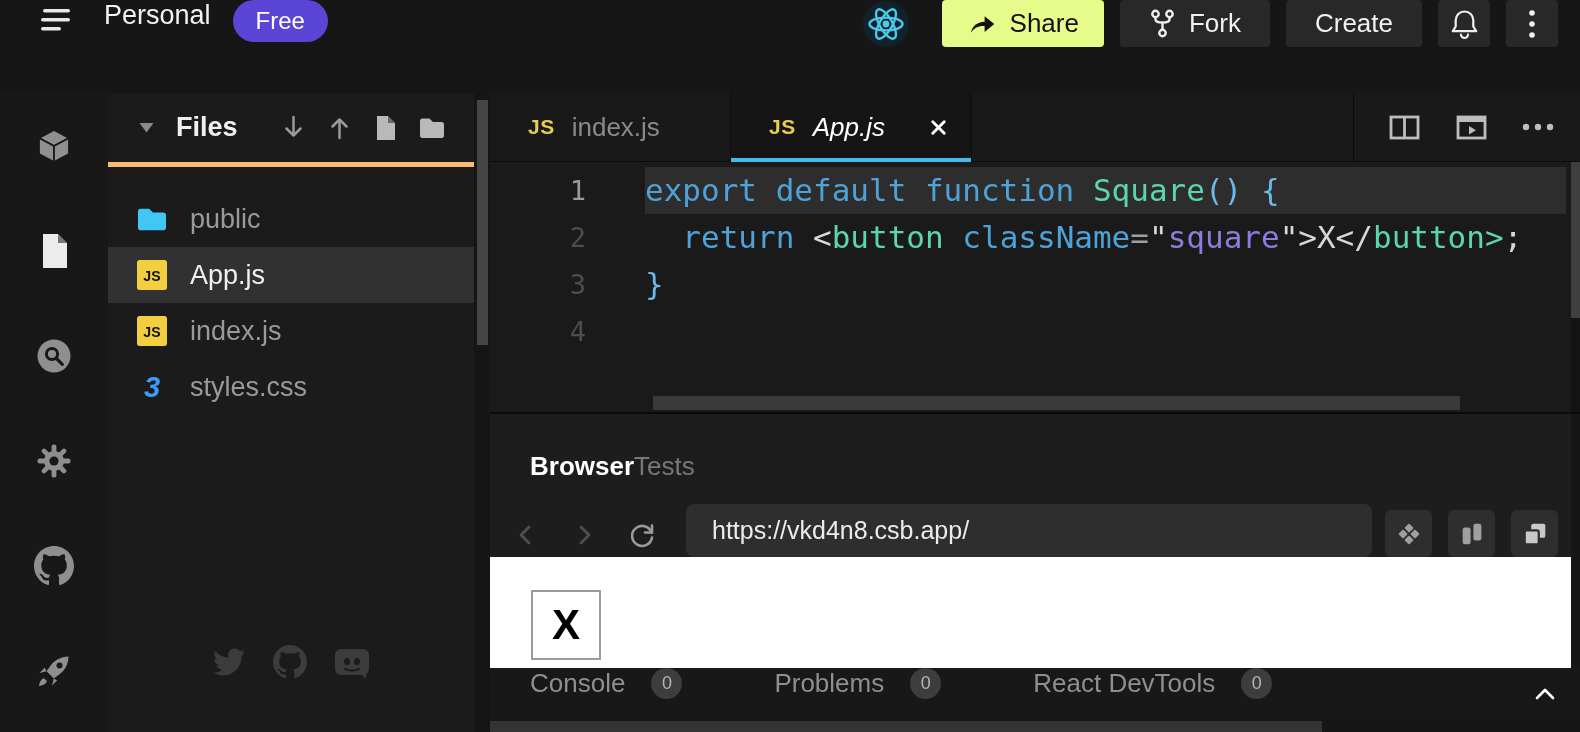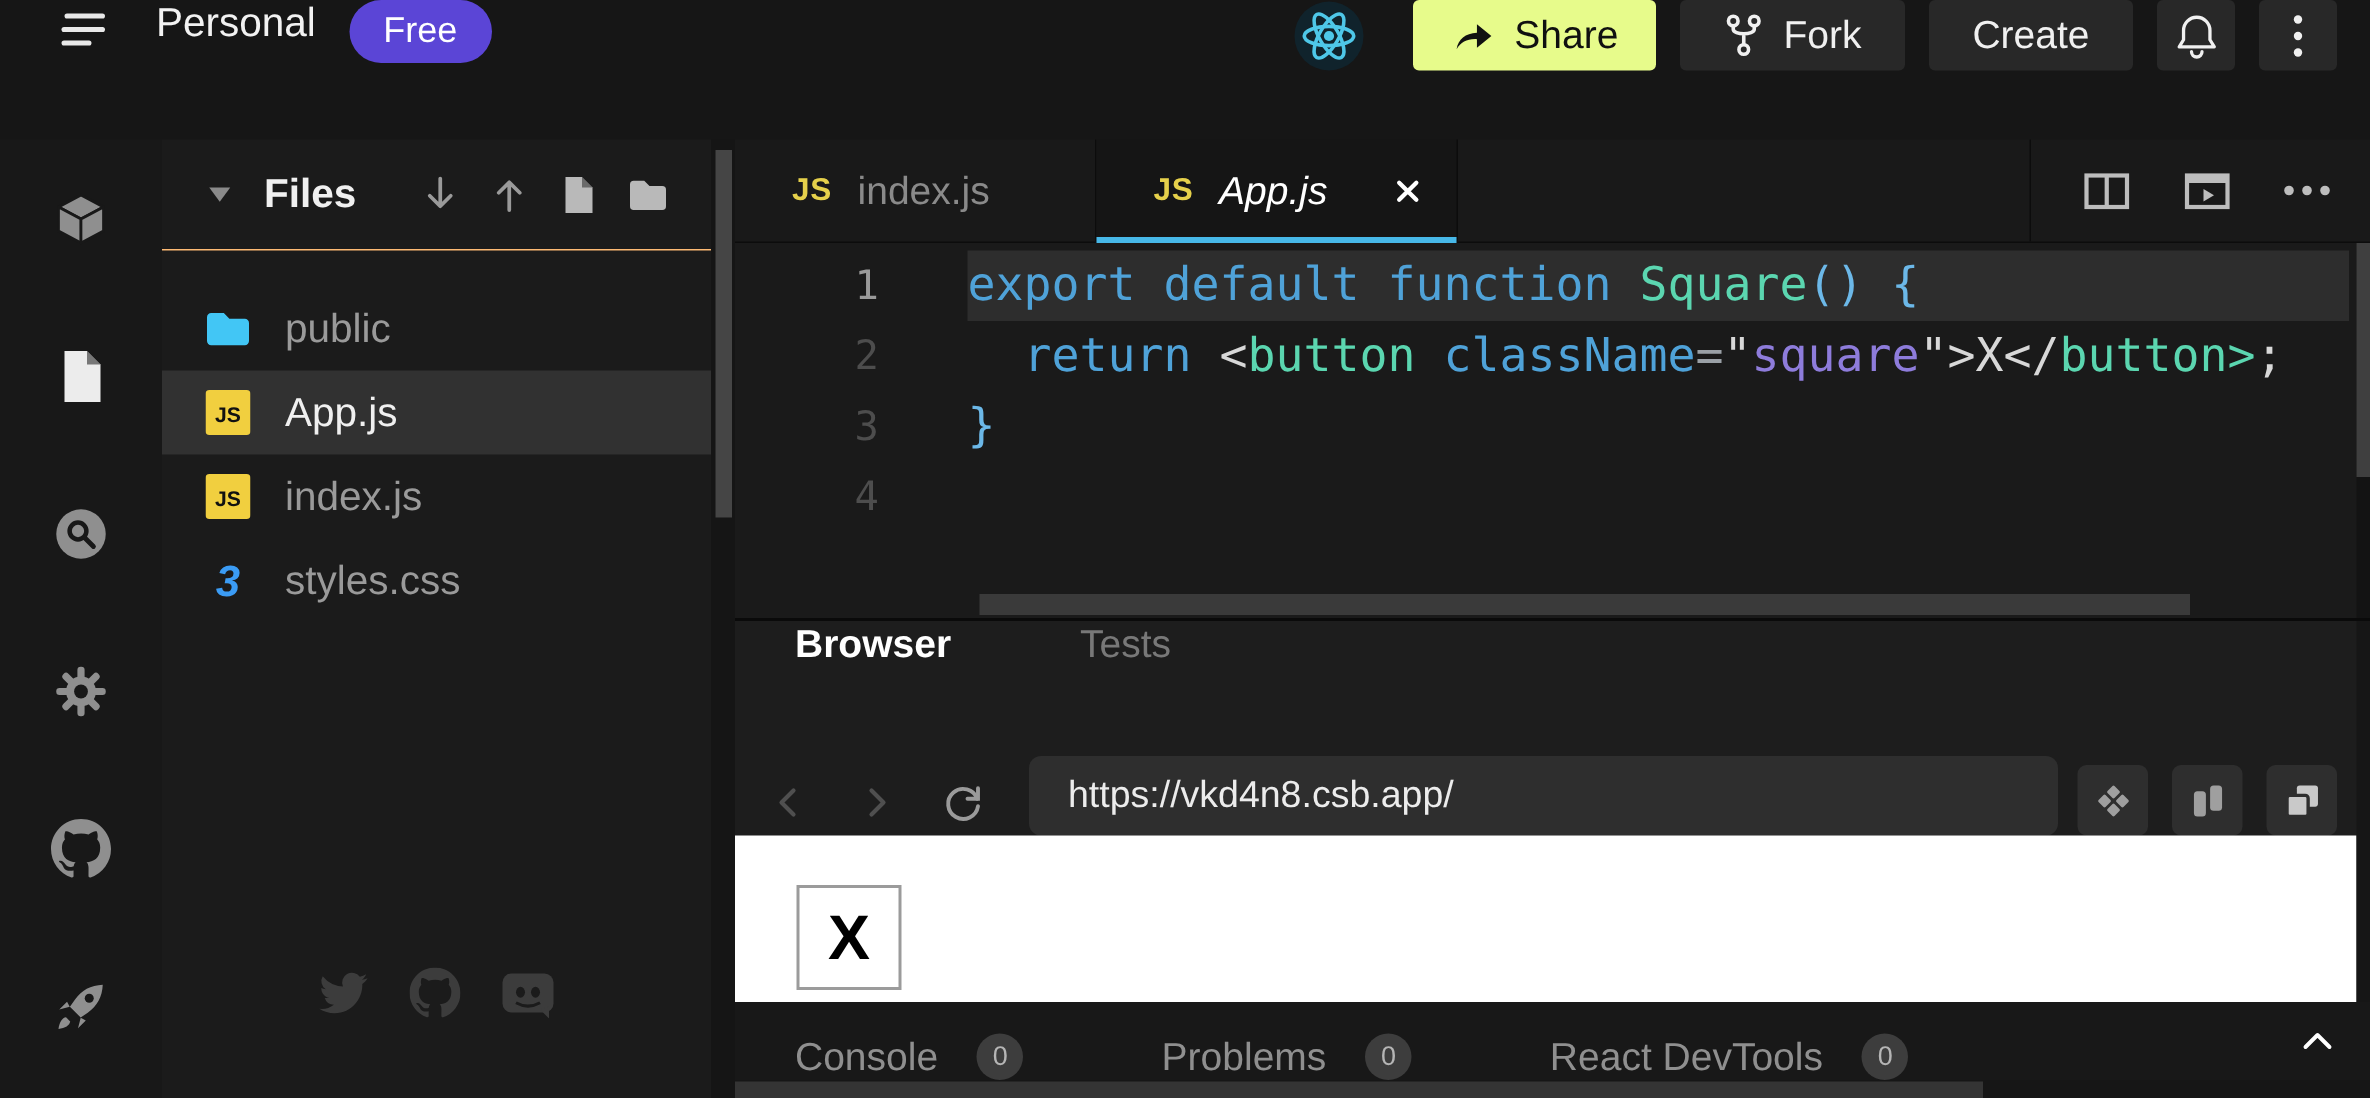--- a/index.html
+++ b/index.html
@@ -22,21 +22,21 @@
   
   .body{display:flex;height:639px}
 
   
   .rail{width:108px;background:#181818;display:flex;flex-direction:column}
   .rail-btn{height:105px;display:flex;align-items:center;justify-content:center;color:#8f8f8f;background:none;border:none;cursor:pointer}
   .rail-btn.active{color:#ececec}
 
   
   .explorer{width:366px;background:#1b1b1b;position:relative}
-  .files-header{height:74px;display:flex;align-items:center;padding:0 28px 0 30px;border-bottom:1px solid #fdba74}
+  .files-header{height:74px;display:flex;align-items:center;padding:0 28px 0 30px;border-bottom:5px solid #fdba74}
   .sec-chevron{color:#8a8a8a;margin-right:21px;display:flex}
   .files-title{font-size:27px;font-weight:600;color:#f0f0f0}
   .header-actions{margin-left:auto;display:flex;align-items:center;gap:21px;color:#9a9a9a}
   .header-actions .hbtn{background:none;border:none;color:#9a9a9a;cursor:pointer;display:flex}
   .file-list{padding-top:24px}
   .file-row{height:56px;display:flex;align-items:center;padding-left:27px;color:#9a9a9a;font-size:27px;cursor:pointer}
   .file-row.selected{background:#313131;color:#f0f0f0}
   .f-icon{width:34px;margin-right:21px;display:flex;justify-content:center}
   .deps-header{position:absolute;top:461px;left:0;right:0;height:53px;border-top:1px solid #262626;border-bottom:1px solid #262626;display:flex;align-items:center;padding-left:30px;font-size:27px;font-weight:600;color:#e8e8e8}
   .socials{position:absolute;top:552px;left:0;right:0;display:flex;justify-content:center;align-items:center;gap:26px;color:#3c3c3c}
@@ -69,34 +69,34 @@
   .line.active .code-text{background:#2d2d2d}
   .tok-kw{color:#4fa2d8}.tok-fn{color:#5bd6b0}.tok-str{color:#8e7cdb}
   .tok-br{color:#6cb8e8}.tok-op{color:#9aa0a6}.tok-tx{color:#d8d8d8}
   .h-scroll{position:absolute;left:163px;bottom:2px;width:807px;height:14px;background:#3a3a3a;cursor:pointer}
   .v-scroll{position:absolute;right:0;top:0;bottom:0;width:9px;background:#131313}
   .v-scroll .thumb{position:absolute;top:0;left:0;right:0;height:156px;background:#3f3f3f;cursor:pointer}
 
   
   .browser{height:320px;background:#1d1d1d;border-top:2px solid #0a0a0a;position:relative;display:flex;flex-direction:column}
   .browser::after{content:"";position:absolute;right:0;top:0;bottom:64px;width:9px;background:#161616}
-  .browser-tabs{height:68px;display:flex;align-items:flex-start;padding-left:40px;gap:86px}
+  .browser-tabs{height:68px;display:flex;align-items:flex-end;padding-left:40px;}
   .b-tab{font-size:26px;color:#787878;background:none;border:none;cursor:pointer;font-family:inherit}
   .b-tab.active{color:#fff;font-weight:700}
   .url-row{height:75px;display:flex;align-items:flex-end;padding-left:14px}
   .nav-btn{width:44px;height:44px;display:flex;align-items:center;justify-content:center;color:#4f4f4f;background:none;border:none;cursor:pointer}
   .nav-btn + .nav-btn{margin-left:14px}
   .refresh-btn{color:#9a9a9a;margin-left:14px}
   .url-bar{margin-left:22px;width:686px;height:53px;background:#2e2e2e;border-radius:8px;display:flex;align-items:center;padding-left:26px;font-size:25px;color:#ececec}
   .url-actions{margin-left:auto;display:flex;gap:16px;margin-right:22px}
   .url-action{width:47px;height:47px;border-radius:6px;background:#2e2e2e;color:#9f9f9f;display:flex;align-items:center;justify-content:center;border:none;cursor:pointer}
   .url-action.bright{color:#c9c9c9}
   .preview{height:111px;background:#fff;margin-right:9px;position:relative}
   .x-button{position:absolute;left:41px;top:33px;width:70px;height:70px;background:#fff;border:2px solid #9b9b9b;font-size:42px;font-weight:700;color:#000;font-family:"Liberation Sans",sans-serif;display:flex;align-items:center;justify-content:center;cursor:pointer}
-  .console-row{height:52px;background:#181818;display:flex;align-items:flex-end;padding-left:40px;gap:92px;position:relative}
+  .console-row{height:52px;background:#181818;display:flex;align-items:flex-start;padding-left:40px;gap:92px;position:relative}
   .console-item{display:flex;align-items:center;gap:26px;cursor:pointer}
   .console-label{font-size:26px;color:#8f8f8f}
   .console-badge{min-width:31px;height:31px;padding:0 4px;border-radius:16px;background:#3d3d3d;color:#b5b5b5;font-size:18px;display:flex;align-items:center;justify-content:center}
   .console-caret{position:absolute;right:22px;top:50%;transform:translateY(-50%);background:none;border:none;color:#fff;cursor:pointer;display:flex}
   .bottom-scroll{height:12px;background:#161616;position:relative}
   .bottom-scroll .thumb{position:absolute;left:0;top:1px;height:11px;width:832px;background:#343434;cursor:pointer}
 </style>
 </head>
 <body>
 

